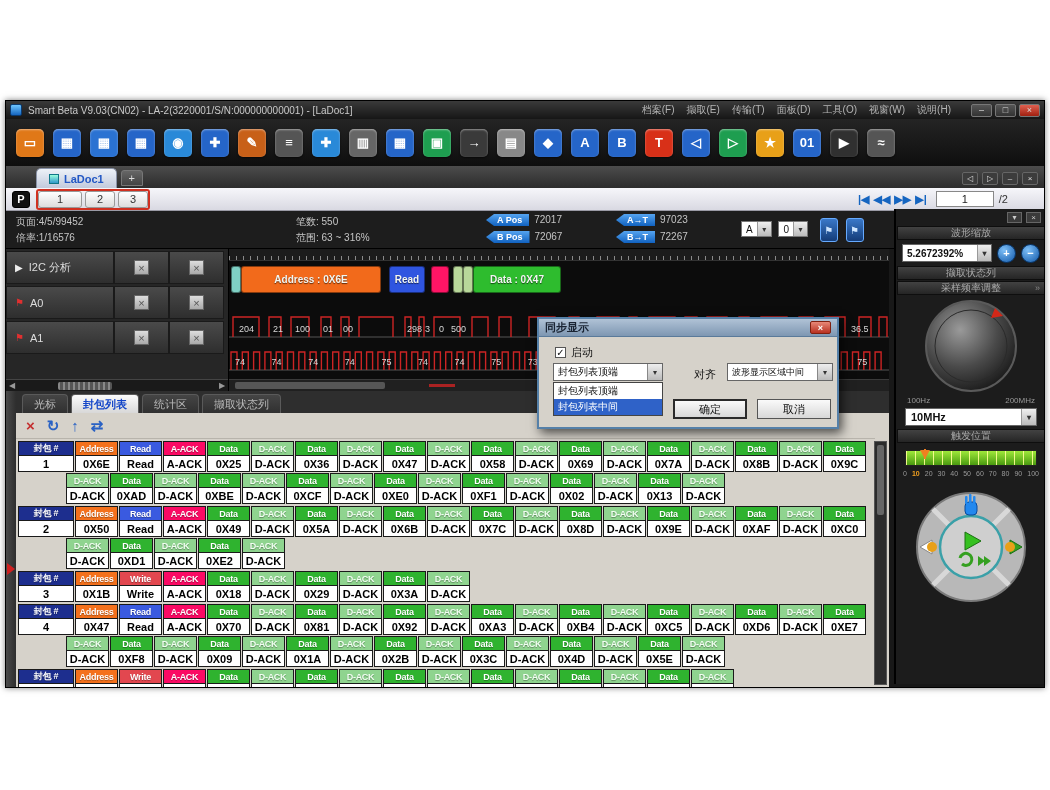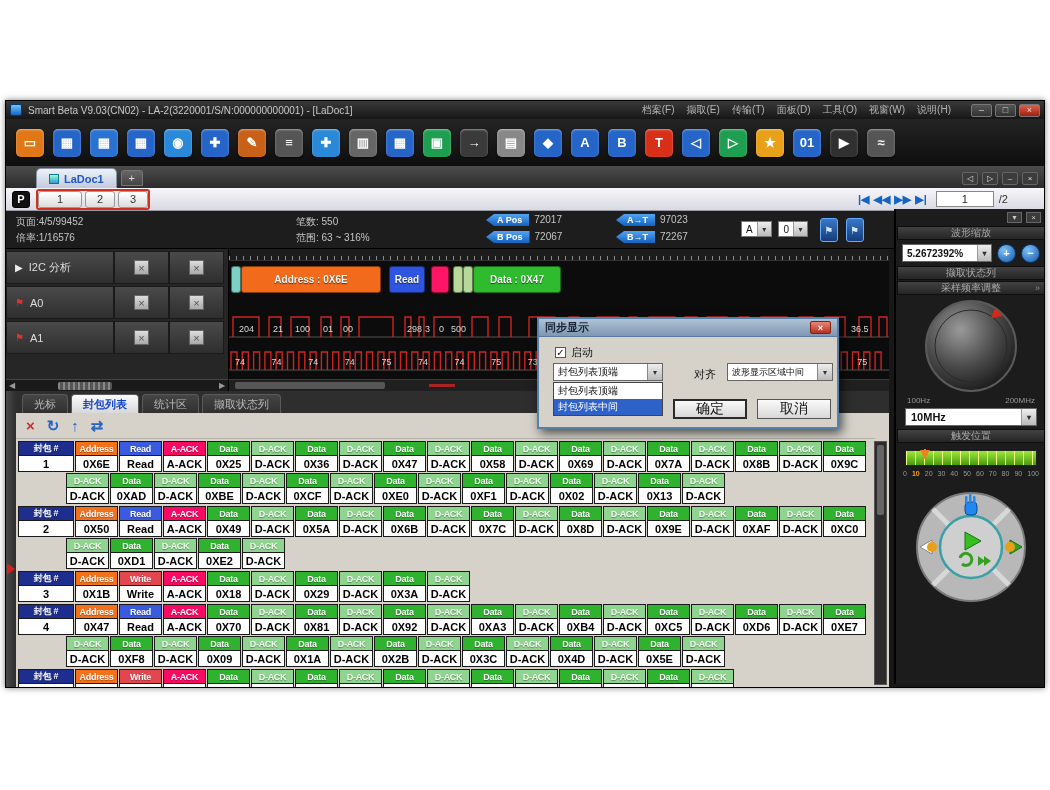--- a/index.html
+++ b/index.html
@@ -128,21 +128,21 @@
   .dlg-title{height:18px;background:linear-gradient(#b0c2d6,#7e97b2);display:flex;align-items:center;padding:0 6px;font-size:11px;color:#1a2433;font-weight:bold;border-bottom:1px solid #5a7a9a}
   .dlg-x{margin-left:auto;width:21px;height:13px;background:linear-gradient(#e88878,#b83020);border:1px solid #802010;color:#fff;font-size:9px;display:flex;align-items:center;justify-content:center;border-radius:2px}
   .dlg-check{position:absolute;left:16px;top:26px;display:flex;align-items:center;gap:5px;font-size:11px;color:#111}
   .dlg-cbx{width:11px;height:11px;background:#fff;border:1px solid #555;font-size:10px;line-height:10px;text-align:center;color:#111}
   .combo{position:absolute;height:18px;background:#fff;border:1px solid #666;display:flex;align-items:center;font-size:10px;color:#111;padding-left:4px;white-space:nowrap;overflow:hidden}
   .combo .arr{margin-left:auto;width:15px;height:100%;background:linear-gradient(#eee,#bbb);border-left:1px solid #888;display:flex;align-items:center;justify-content:center;font-size:8px;color:#333;flex:none}
   .dlg-align{position:absolute;left:155px;top:48px;font-size:11px;color:#111}
   .dlist{position:absolute;left:14px;top:63px;width:110px;background:#fff;border:1px solid #444;z-index:5}
   .dlist .opt{height:16px;display:flex;align-items:center;padding-left:4px;font-size:10px;color:#111}
   .dlist .opt.sel{background:#2f62c8;color:#fff}
-  .dlg-btn{position:absolute;height:20px;background:linear-gradient(#fafafa,#d8d8d8);border:1px solid #555;font-size:14px;color:#111;display:flex;align-items:center;justify-content:center}
+  .dlg-btn{position:absolute;height:20px;background:linear-gradient(#fafafa,#d8d8d8);border:1px solid #555;font-size:11px;color:#111;display:flex;align-items:center;justify-content:center}
   .dlg-btn.def{border:2px solid #2a2a2a}
 </style>
 </head>
 <body>
 
 <div class="page">
   <div class="app">
 
     <div class="titlebar">
       <div class="appicon"></div>

